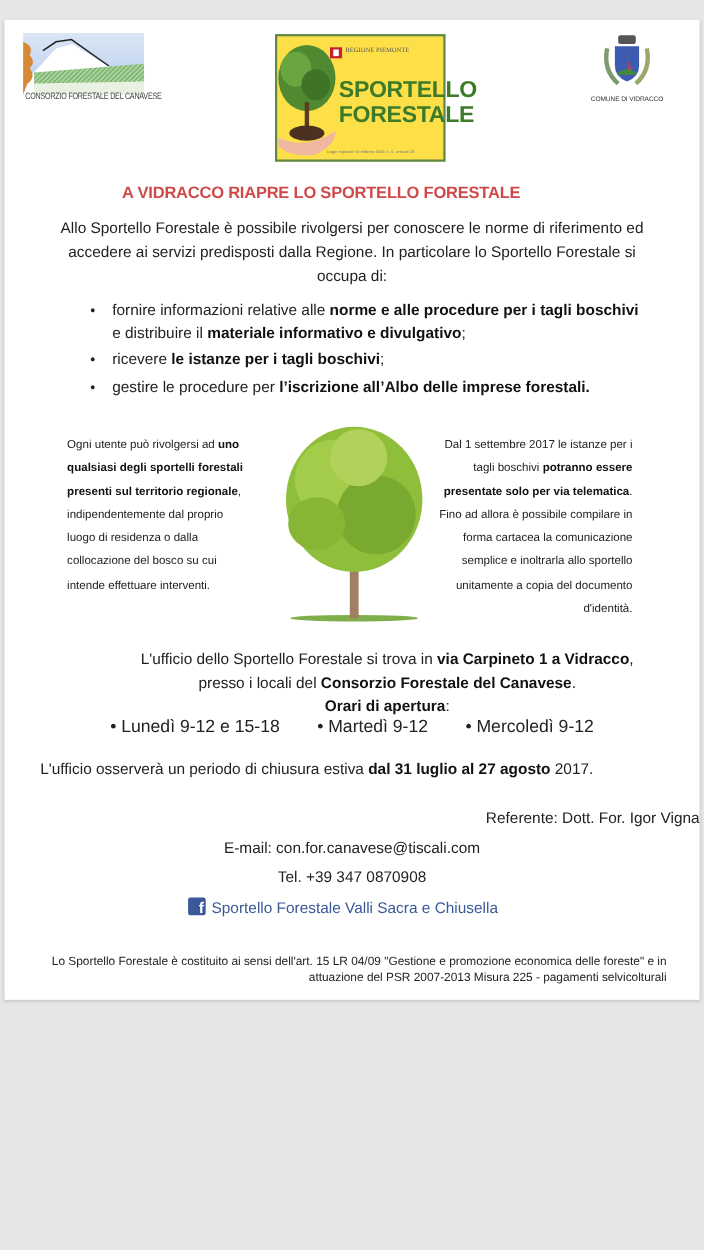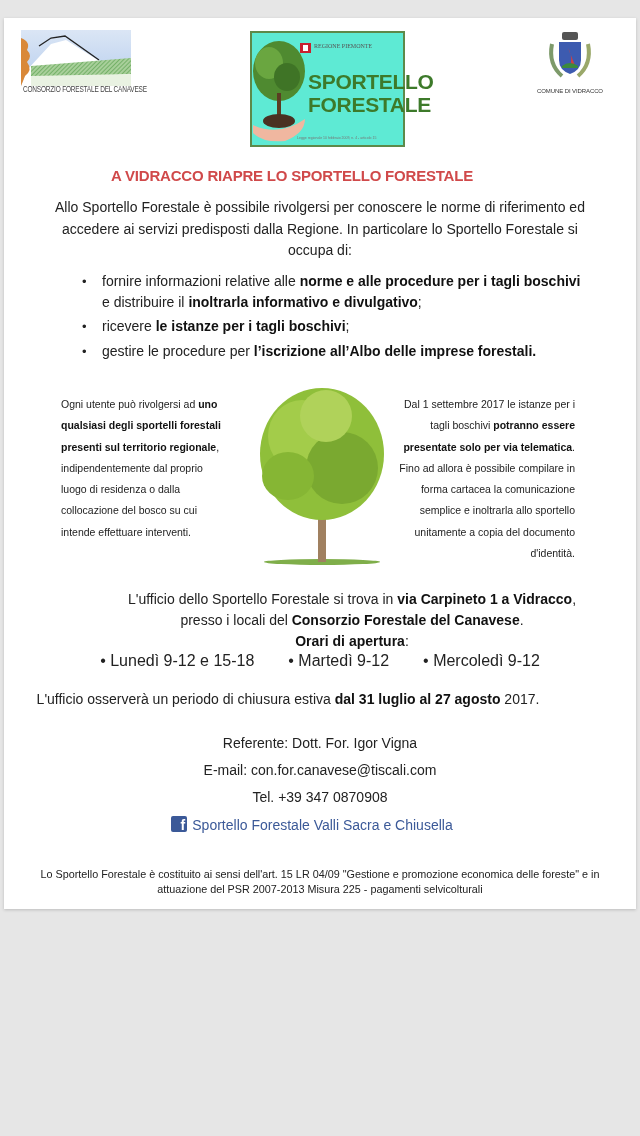--- a/index.html
+++ b/index.html
@@ -9,21 +9,21 @@
   }
   .page {
     position:absolute; left:4px; top:18px; width:632px; height:891px; background:#fff;
     box-shadow:0 1px 3px rgba(0,0,0,0.18);
   }
   b { font-weight:bold; color:#111; }
 
   
   .logo-left { position:absolute; left:17px; top:12px; width:110px; height:64px; }
   .logo-center { position:absolute; left:246px; top:13px; width:155px; height:116px;
-    border:2px solid #5d8a4a; box-sizing:border-box; background:#5eead4; }
+    border:2px solid #5d8a4a; box-sizing:border-box; background:#fde047; }
   .logo-right { position:absolute; left:528px; top:12px; width:76px; height:70px; text-align:center; }
 
   .lc-text { position:absolute; left:2px; bottom:1px; font-size:6.5px; color:#444; letter-spacing:-0.2px; white-space:nowrap; transform:scaleY(1.3); transform-origin:bottom left; }
   .sf-title { position:absolute; left:56px; top:37px; font-size:21px; font-weight:bold; color:#3d7a2a; line-height:23px; letter-spacing:-0.3px; }
   .sf-regione { position:absolute; left:62px; top:10px; font-size:6px; color:#555; line-height:6px; font-family:"Liberation Serif", serif; }
   .sf-flag { position:absolute; left:48px; top:10px; width:11px; height:10px; background:#c8202f; }
   .sf-flag::after { content:""; position:absolute; left:3px; top:2px; width:5px; height:6px; background:#fff; }
   .sf-footnote { position:absolute; left:45px; bottom:5px; font-size:3.5px; color:#777; white-space:nowrap; }
 
   .cv-label { position:absolute; left:0; right:0; top:58px; font-size:6px; color:#333; letter-spacing:-0.1px; }
@@ -44,27 +44,27 @@
 
   .tree { position:absolute; left:238px; top:358px; width:150px; height:190px; }
 
   .office { position:absolute; left:0; width:632px; top:571px; text-align:center; font-size:14px; line-height:21px; color:#222;padding-left:32px; }
   .hours { position:absolute; left:0; width:632px; top:634px; display:flex; justify-content:center; gap:34px; font-size:16px; color:#222; }
   .hours span::before { content:"•  "; }
 
   .closure { position:absolute; left:0; width:568px; top:673px; text-align:center; font-size:14px; color:#222; }
 
   .contact { position:absolute; left:0; width:632px; text-align:center; font-size:14px; color:#222; }
-  .c1 { top:717px; } .c2 { top:744px; } .c3 { top:771px; }
+  .c1 { top:717px;text-align:right; } .c2 { top:744px; } .c3 { top:771px; }
   .fb { position:absolute; left:0; width:616px; top:798px; text-align:center; font-size:14px; color:#3b5998; }
   .fb-icon { display:inline-block; width:16px; height:16px; background:#3b5998; border-radius:2px; color:#fff;
     font-weight:bold; font-size:14px; line-height:18px; text-align:right; padding-right:2px; box-sizing:border-box;
     vertical-align:-2px; margin-right:5px; overflow:hidden; }
 
-  .legal { position:absolute; left:30px; width:572px; top:849px; text-align:center; font-size:10.8px; line-height:15px; color:#222; }
+  .legal { position:absolute; left:30px; width:572px; top:849px; text-align:right; font-size:10.8px; line-height:15px; color:#222; }
 </style>
 </head>
 <body>
 
 <div class="page">
 
   <div class="logo-left">
     <svg width="110" height="56" viewBox="0 0 110 56">
       <defs>
         <linearGradient id="sky" x1="0" y1="0" x2="0" y2="1">
@@ -114,21 +114,21 @@
       <path d="M18 36 Q26 30 34 36 L34 38 L18 38 Z" fill="#3c8a3c"></path>
     </svg>
     <div class="cv-label">COMUNE DI VIDRACCO</div>
   </div>
 
   <div class="title">A VIDRACCO RIAPRE LO SPORTELLO FORESTALE</div>
 
   <div class="intro">Allo Sportello Forestale è possibile rivolgersi per conoscere le norme di riferimento ed accedere ai servizi predisposti dalla Regione. In particolare lo Sportello Forestale si occupa di:</div>
 
   <ul class="bullets">
-    <li><span>fornire informazioni relative alle </span><b>norme e alle procedure per i tagli boschivi</b><span> e distribuire il </span><b>inoltrarla informativo e divulgativo</b><span>;</span></li>
+    <li><span>fornire informazioni relative alle </span><b>norme e alle procedure per i tagli boschivi</b><span> e distribuire il </span><b>materiale informativo e divulgativo</b><span>;</span></li>
     <li><span>ricevere </span><b>le istanze per i tagli boschivi</b><span>;</span></li>
     <li class="last"><span>gestire le procedure per </span><b>l’iscrizione all’Albo delle imprese forestali.</b><span></span></li>
   </ul>
 
   <div class="col-left">
     <span>Ogni utente può rivolgersi ad </span><b>uno qualsiasi degli sportelli forestali presenti sul territorio regionale</b><span>, indipendentemente dal proprio luogo di residenza o dalla collocazione del bosco su cui intende effettuare interventi.</span>
   </div>
 
   <div class="tree">
     <svg width="150" height="190" viewBox="0 0 150 190">

